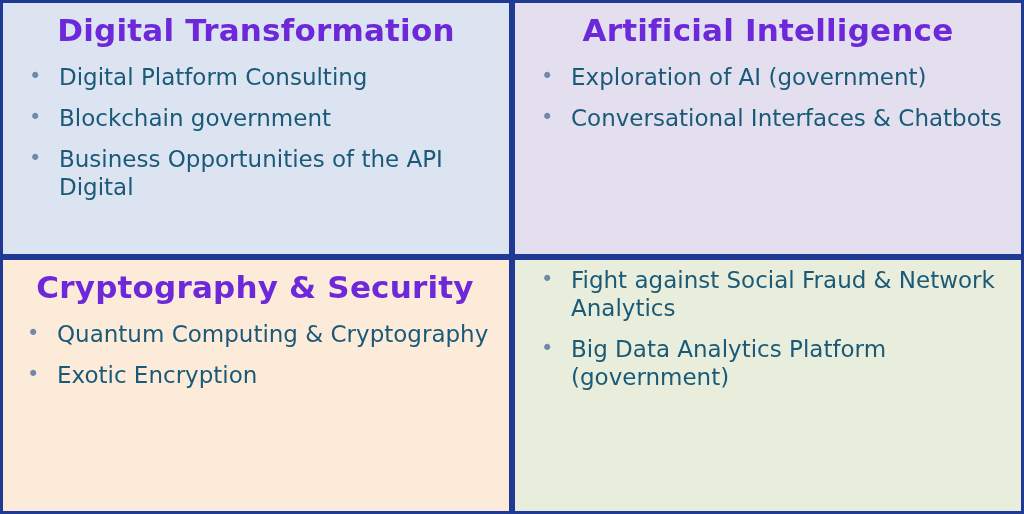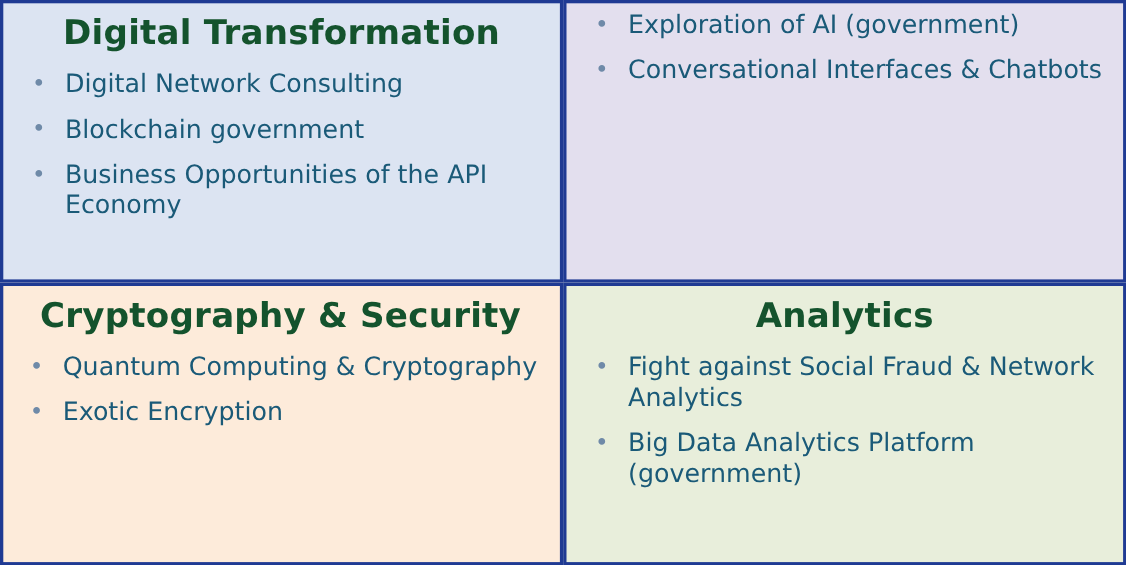--- a/index.html
+++ b/index.html
@@ -24,21 +24,21 @@
     border: 3px solid #1f3a93;
     padding: 6px 14px 10px 14px;
     display: flex;
     flex-direction: column;
     overflow: hidden;
   }
   .q-title {
     text-align: center;
     font-size: 31px;
     font-weight: bold;
-    color: #14532d;
+    color: #6d28d9;
     letter-spacing: 0.2px;
     margin: 4px 0 16px 0;
     line-height: 1.1;
   }
   .q-list {
     list-style: none;
     margin: 0;
     padding: 0 4px 0 12px;
   }
   .q-item {
@@ -69,34 +69,35 @@
 </head>
 <body>
 
 <div class="matrix">
 
   <div class="quadrant bg-dt">
     <div class="q-title">Digital Transformation</div>
     <ul class="q-list">
       <li class="q-item">
         <span class="bullet">•</span>
-        <span class="item-text">Digital Network Consulting</span>
+        <span class="item-text">Digital Platform Consulting</span>
       </li>
       <li class="q-item">
         <span class="bullet">•</span>
         <span class="item-text">Blockchain government</span>
       </li>
       <li class="q-item">
         <span class="bullet">•</span>
-        <span class="item-text">Business Opportunities of the API Economy</span>
+        <span class="item-text">Business Opportunities of the API Digital</span>
       </li>
     </ul>
   </div>
 
   <div class="quadrant bg-ai">
+    <div class="q-title">Artificial Intelligence</div>
     <ul class="q-list">
       <li class="q-item">
         <span class="bullet">•</span>
         <span class="item-text">Exploration of AI (government)</span>
       </li>
       <li class="q-item">
         <span class="bullet">•</span>
         <span class="item-text">Conversational Interfaces &amp; Chatbots</span>
       </li>
     </ul>
@@ -110,21 +111,20 @@
         <span class="item-text">Quantum Computing &amp; Cryptography</span>
       </li>
       <li class="q-item">
         <span class="bullet">•</span>
         <span class="item-text">Exotic Encryption</span>
       </li>
     </ul>
   </div>
 
   <div class="quadrant bg-an">
-    <div class="q-title">Analytics</div>
     <ul class="q-list">
       <li class="q-item">
         <span class="bullet">•</span>
         <span class="item-text">Fight against Social Fraud &amp; Network Analytics</span>
       </li>
       <li class="q-item">
         <span class="bullet">•</span>
         <span class="item-text">Big Data Analytics Platform (government)</span>
       </li>
     </ul>

